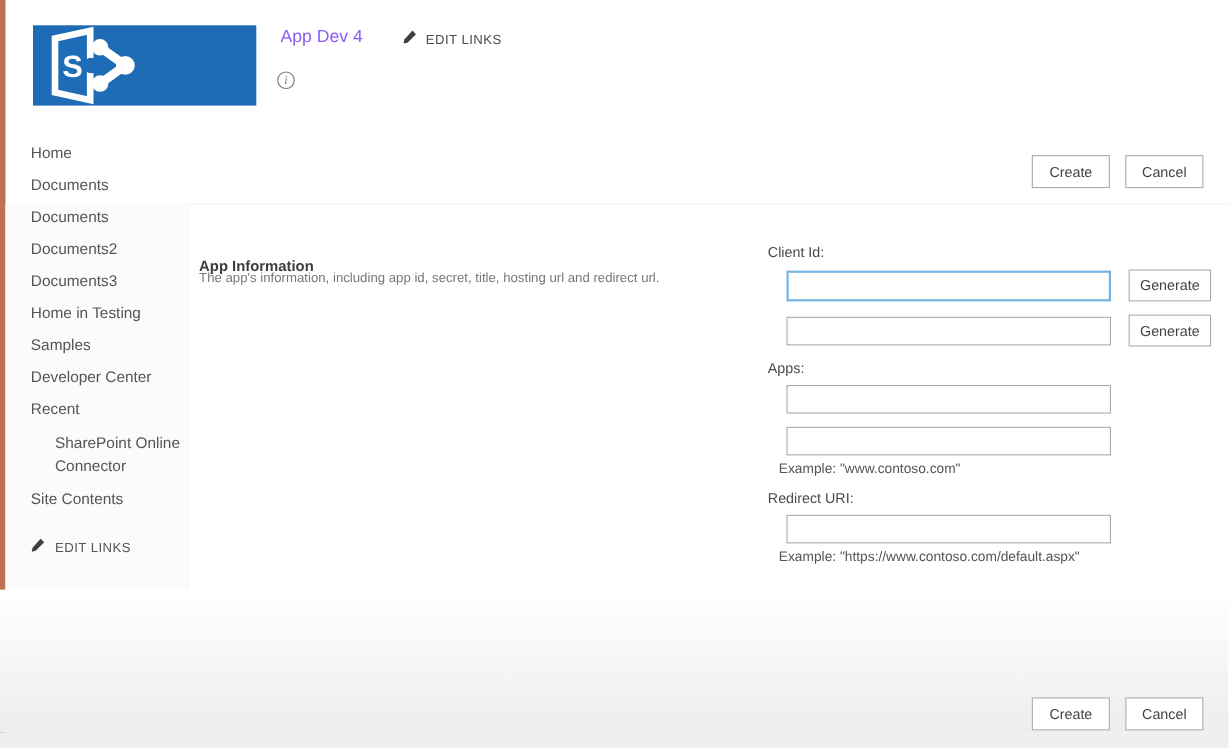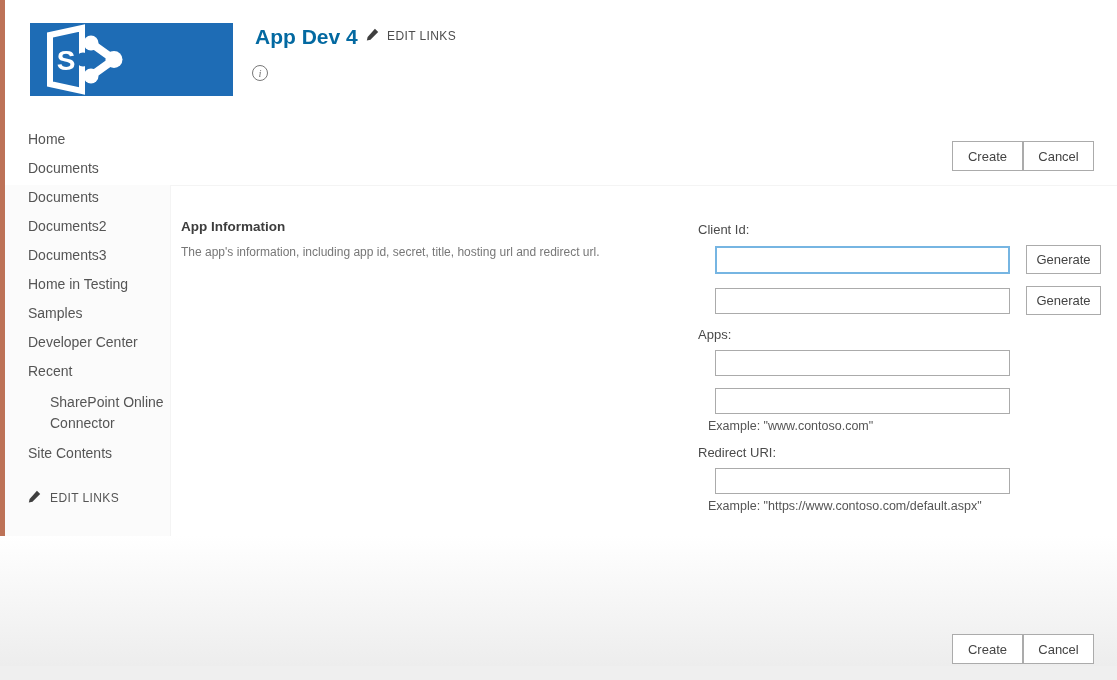--- a/index.html
+++ b/index.html
@@ -13,43 +13,43 @@
   
   .sidebar-bg { position:absolute; left:5px; top:185px; width:165px; height:351px; background:#fbfbfb; }
   .form-box { position:absolute; left:170px; top:185px; width:947px; height:351px; background:#ffffff;
               border-top:1px solid #f4f4f4; border-left:1px solid #f4f4f4; }
   .footer-fade { position:absolute; left:0; top:536px; width:1117px; height:130px;
                  background:linear-gradient(#ffffff, #ededed); }
   .footer-band { position:absolute; left:0; bottom:0; width:1117px; height:14px; background:#efefef; }
 
   
   .logo { position:absolute; left:30px; top:23px; width:203px; height:73px; background:#1e6cb5; cursor:pointer; }
-  .site-title { position:absolute; left:255px; top:25px; font-size:21px; font-weight:bold; color:#0369a1; cursor:pointer; }
+  .site-title { position:absolute; left:255px; top:25px; font-size:16px; font-weight:normal; color:#8b5cf6; cursor:pointer; }
   .edit-links-top { position:absolute; left:366px; top:27px; display:flex; align-items:center; gap:8px; cursor:pointer; }
   .edit-links-label { font-size:12px; color:#4d4d4d; letter-spacing:0.4px; }
   .info-icon { position:absolute; left:252px; top:65px; width:16px; height:16px; border:1px solid #787878;
                border-radius:50%; color:#787878; font-size:11px; line-height:14px; text-align:center;
                font-family:"Liberation Serif",serif; font-style:italic; cursor:pointer; }
 
   
   .sidebar { position:absolute; left:28px; top:131px; width:146px; }
   .sidebar-item { font-size:14px; color:#555; line-height:17px; margin-bottom:12px; cursor:pointer; }
   .sidebar-item.indent { padding-left:22px; line-height:21px; margin-bottom:11px; }
   .sidebar-edit-links { margin-top:27px; display:flex; align-items:center; gap:9px; cursor:pointer; }
   .sidebar-edit-links .edit-links-label { font-size:12px; color:#555; }
 
   
-  .actions { position:absolute; right:23px; display:flex; }
+  .actions { position:absolute; right:23px; display:flex; gap:14px; }
   .actions.top { top:141px; }
   .actions.bottom { top:634px; }
   .btn { min-width:71px; height:30px; background:#ffffff; border:1px solid #ababab; color:#444;
          font-size:13px; font-family:inherit; padding:0 14px; cursor:pointer; }
 
   
-  .section-title { position:absolute; left:10px; top:33px; font-size:13.5px; color:#3d3d3d; }
+  .section-title { position:absolute; left:10px; top:48px; font-size:13.5px; color:#3d3d3d; }
   .section-desc { position:absolute; left:10px; top:59px; width:440px; font-size:12px; color:#777; line-height:15px; }
 
   
   .fields { position:absolute; left:527px; top:36px; width:420px; }
   .field { margin-bottom:12px; }
   .field label { display:block; font-size:13px; color:#4a4a4a; margin-bottom:8px; cursor:default; }
   .row { display:flex; align-items:center;padding-left:17px; }
   .txt { width:295px; height:26px; border:1px solid #ababab; background:#fff; font-size:13px;
          font-family:inherit; padding:0 6px; color:#333; }
   .txt.focused { height:28px; border:2px solid #76b5e2; }

